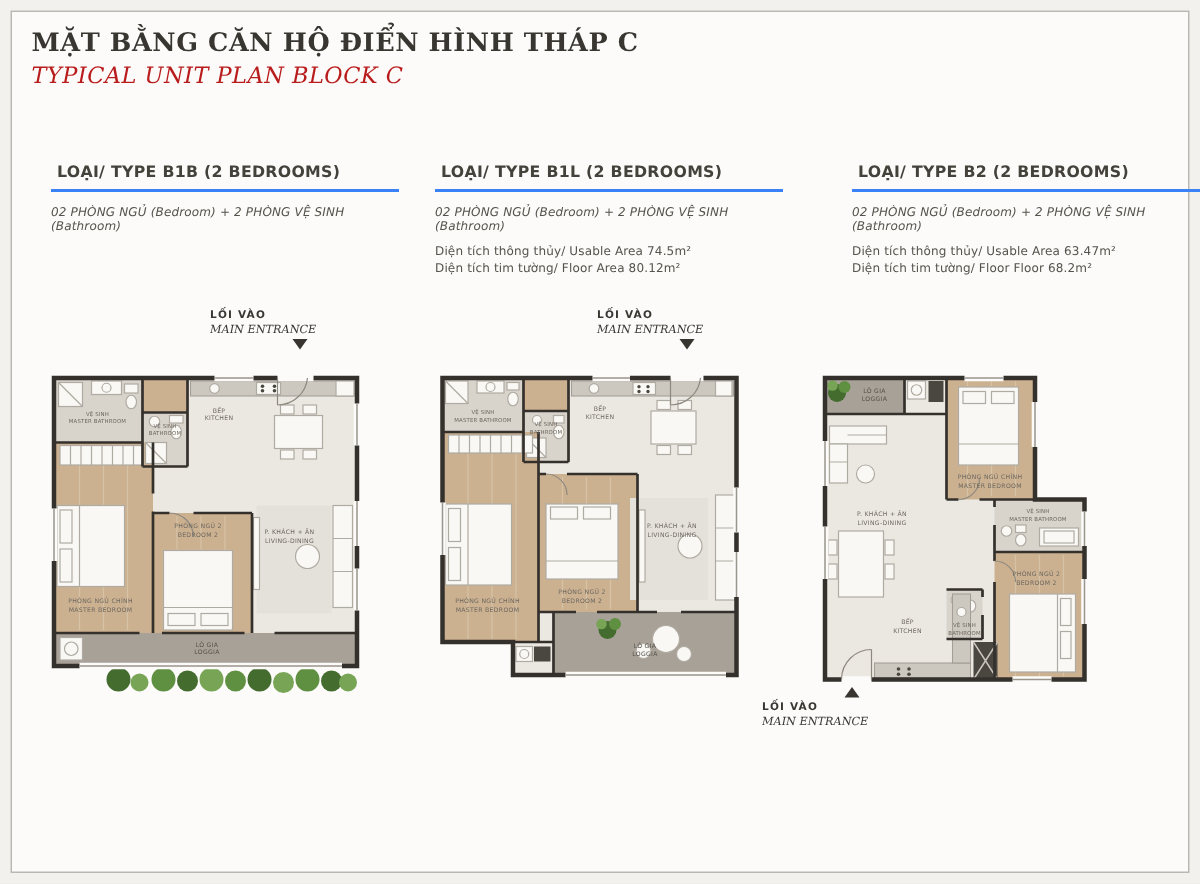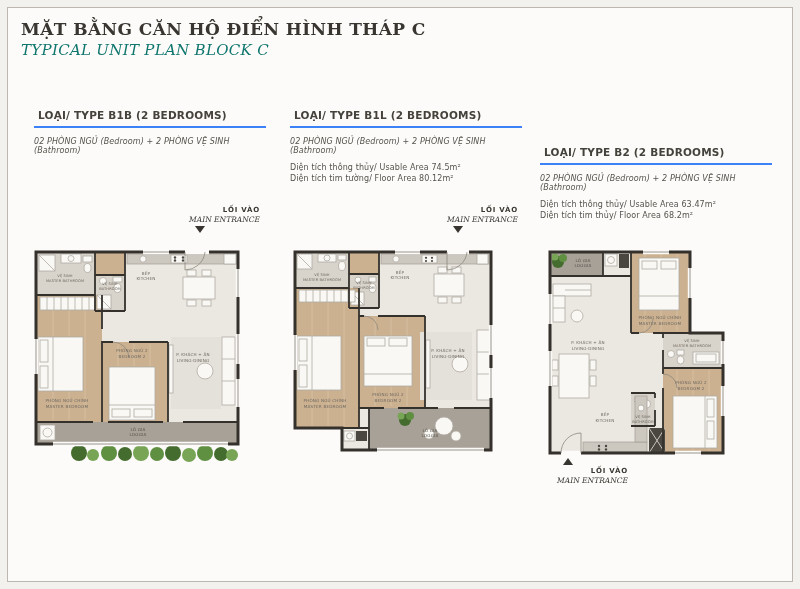--- a/index.html
+++ b/index.html
@@ -1,26 +1,26 @@
 <!DOCTYPE html>
 <html style="--wall: #34312d; --wood: #ccb191; --floor: #ebe8e2; --tile: #d8d3cb; --loggia: #a8a198; --plant_dark: #446c2f; --accent_text: #393631;"><head>
 <meta charset="utf-8">
 <style>
   html,body{margin:0;padding:0;background:#e9e7e3;}
   .canvas{position:relative;width:800px;height:589px;background:#f3f1ee;font-family:"DejaVu Sans",sans-serif;overflow:hidden;}
   .frame{position:absolute;left:7px;top:7px;right:7px;bottom:7px;border:1px solid #bcb8b1;background:#fcfbf9;}
   .title{position:absolute;left:21px;top:19px;font:bold 17px "DejaVu Serif",serif;letter-spacing:.4px;color:#393631;}
-  .subtitle{position:absolute;left:21px;top:41px;font:italic 15px "DejaVu Serif",serif;letter-spacing:.3px;color:#0f766e;}
+  .subtitle{position:absolute;left:21px;top:41px;font:italic 15px "DejaVu Serif",serif;letter-spacing:.3px;color:#b91c1c;}
   .unit{position:absolute;top:109px;width:232px;}
   .u-head{font:bold 10.5px "DejaVu Sans",sans-serif;color:#45423c;letter-spacing:.2px;padding:0 0 5px 4px;border-bottom:2px solid #3b82f6;}
   .u-line{font:8px "DejaVu Sans",sans-serif;color:#56534d;letter-spacing:.1px;}
   .u-bed{margin-top:9px;font-style:italic;}
   .u-usable{margin-top:8px;}
   .u-floor{margin-top:2px;}
-  .ent{position:absolute;width:120px;text-align:right;}
+  .ent{position:absolute;width:120px;text-align:left;}
   .ent-vi{font:bold 7px "DejaVu Sans",sans-serif;letter-spacing:.8px;color:#3a3733;}
   .ent-en{font:italic 7.5px "DejaVu Serif",serif;color:#3a3733;margin-top:1px;}
   .tri-down{width:0;height:0;margin:2px auto 0;border-left:5px solid transparent;border-right:5px solid transparent;border-top:7px solid #383531;}
   .tri-up{width:0;height:0;margin:0 auto 2px;border-left:5px solid transparent;border-right:5px solid transparent;border-bottom:7px solid #383531;}
   .plan{position:absolute;}
   
   .floor{fill:var(--floor);}
   .wood{fill:var(--wood);}
   .tile{fill:var(--tile);}
   .logg{fill:var(--loggia);}
@@ -53,25 +53,25 @@
   <section class="unit" style="left:34px;">
     <div class="u-head">LOẠI/ TYPE B1B (2 BEDROOMS)</div>
     <div class="u-line u-bed">02 PHÒNG NGỦ (Bedroom) + 2 PHÒNG VỆ SINH (Bathroom)</div>
   </section>
   <section class="unit" style="left:290px;">
     <div class="u-head">LOẠI/ TYPE B1L (2 BEDROOMS)</div>
     <div class="u-line u-bed">02 PHÒNG NGỦ (Bedroom) + 2 PHÒNG VỆ SINH (Bathroom)</div>
     <div class="u-line u-usable">Diện tích thông thủy/ Usable Area 74.5m²</div>
     <div class="u-line u-floor">Diện tích tim tường/ Floor Area 80.12m²</div>
   </section>
-  <section class="unit" style="left:540px;margin-top:37px;">
+  <section class="unit" style="left:568px;">
     <div class="u-head">LOẠI/ TYPE B2 (2 BEDROOMS)</div>
     <div class="u-line u-bed">02 PHÒNG NGỦ (Bedroom) + 2 PHÒNG VỆ SINH (Bathroom)</div>
     <div class="u-line u-usable">Diện tích thông thủy/ Usable Area 63.47m²</div>
-    <div class="u-line u-floor">Diện tích tim thủy/ Floor Area 68.2m²</div>
+    <div class="u-line u-floor">Diện tích tim tường/ Floor Floor 68.2m²</div>
   </section>
 
   <div class="ent" style="left:140px;top:206px;">
     <div class="ent-vi">LỐI VÀO</div>
     <div class="ent-en">MAIN ENTRANCE</div>
     <div class="tri-down"></div>
   </div>
   <div class="ent" style="left:398px;top:206px;">
     <div class="ent-vi">LỐI VÀO</div>
     <div class="ent-en">MAIN ENTRANCE</div>

